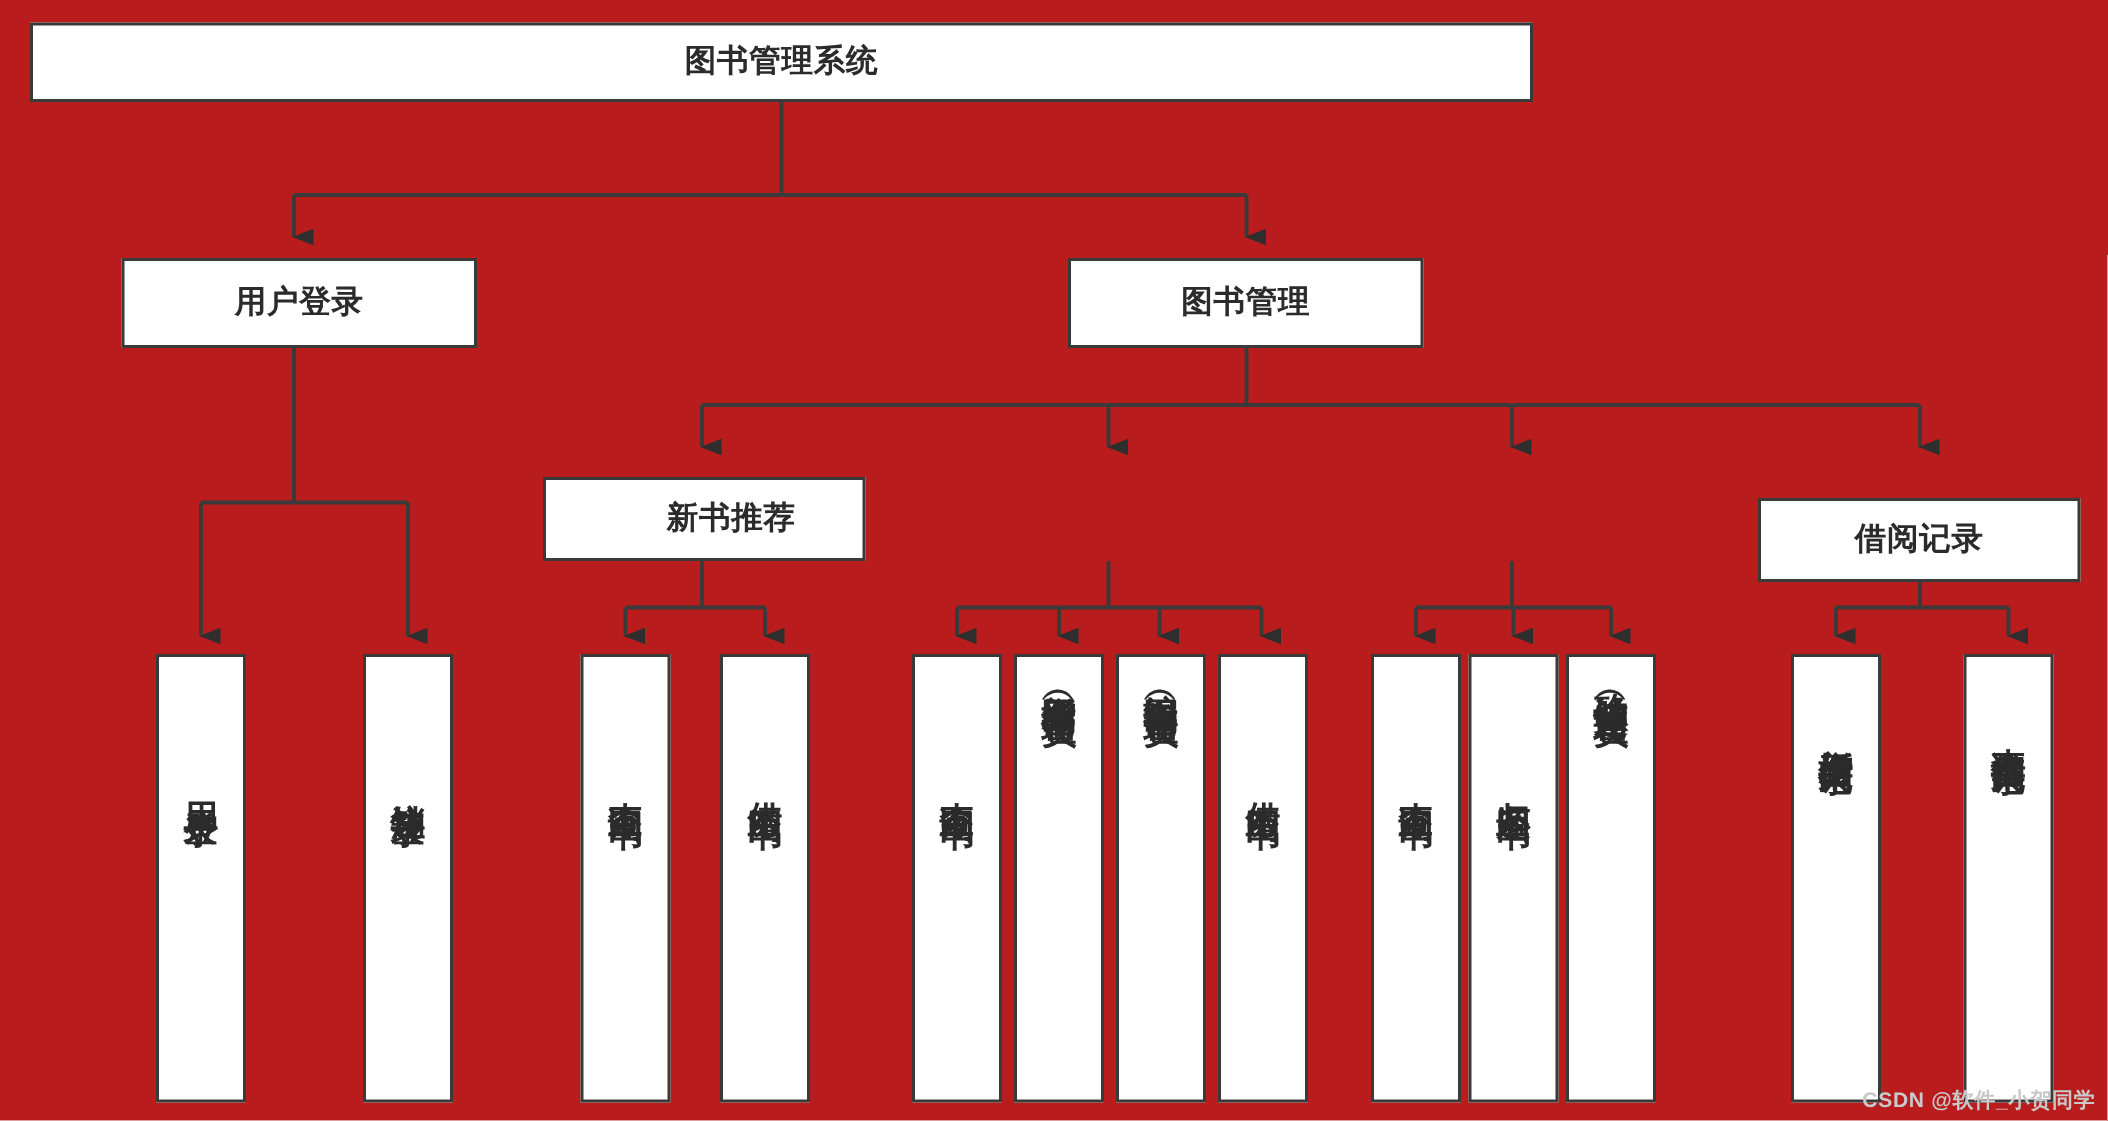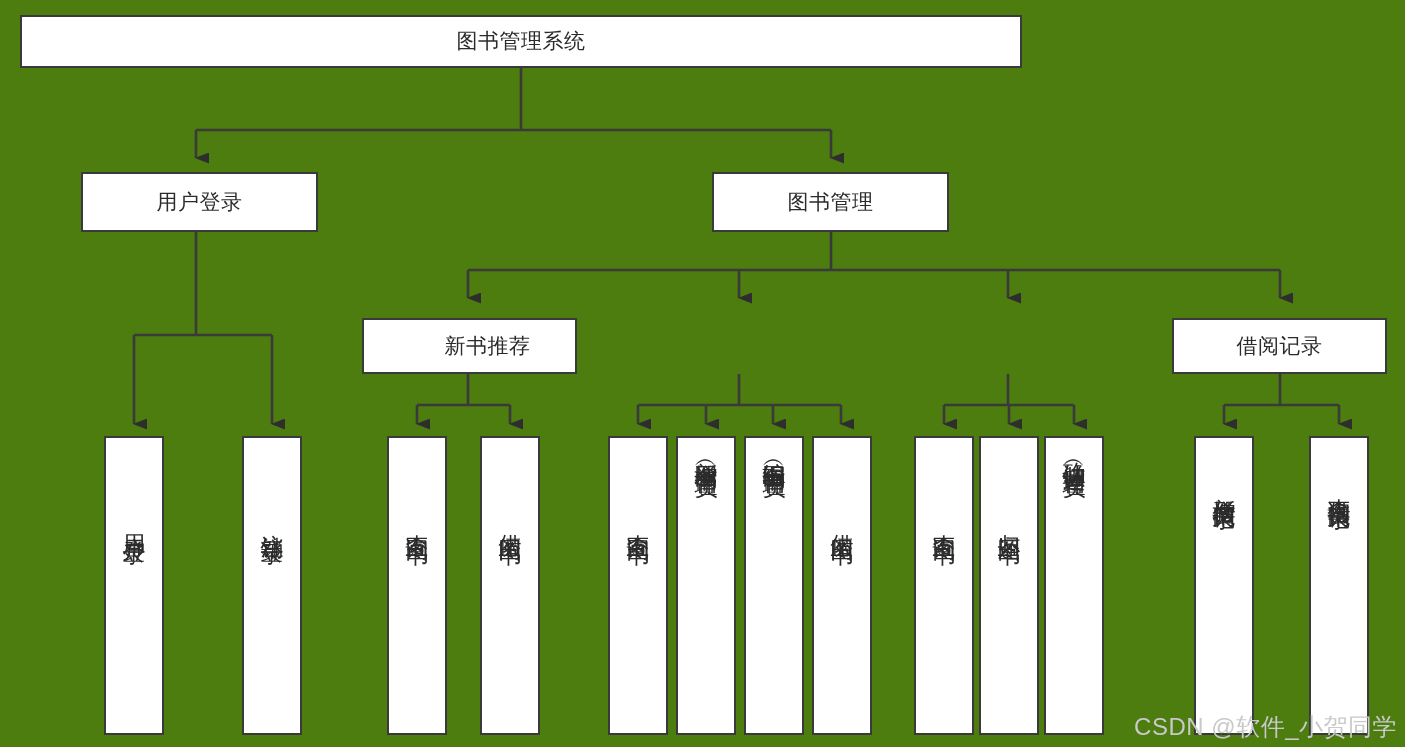--- a/index.html
+++ b/index.html
@@ -7,22 +7,23 @@
     padding: 0;
     background: #ffffff;
   }
   body {
     font-family: "Liberation Sans", "DejaVu Sans", sans-serif;
   }
   #canvas {
     position: relative;
     width: 1405px;
     height: 747px;
-    background: #4d7c0f;
+    background: #b91c1c;
     overflow: hidden;
+    font-weight: bold;
   }
   #edges {
     position: absolute;
     left: 0;
     top: 0;
     width: 1405px;
     height: 747px;
     pointer-events: none;
   }
   .node {
@@ -59,21 +60,21 @@
     letter-spacing: 3px;
     white-space: nowrap;
   }
   .node.vert.tall-text .label {
     letter-spacing: 2px;
   }
   #watermark {
     position: absolute;
     right: 8px;
     bottom: 4px;
-    font-size: 24px;
+    font-size: 14px;
     color: #c9c9c9;
     letter-spacing: 0.5px;
     white-space: nowrap;
     user-select: none;
   }
 </style>
 </head>
 <body>
 
 <div id="canvas">
@@ -135,21 +136,21 @@
   <div class="node horiz" style="left:81px; top:172px; width:237px; height:60px;">
     <span class="label">用户登录</span>
   </div>
   <div class="node horiz" style="left:712px; top:172px; width:237px; height:60px;">
     <span class="label">图书管理</span>
   </div>
 
   <div class="node horiz" style="left:362px; top:318px; width:215px; height:56px;padding-left:36px;">
     <span class="label">新书推荐</span>
   </div>
-  <div class="node horiz" style="left:1172px; top:318px; width:215px; height:56px;">
+  <div class="node horiz" style="left:1172px; top:332px; width:215px; height:56px;">
     <span class="label">借阅记录</span>
   </div>
 
   <div class="node vert" style="left:104px; top:436px; width:60px; height:299px; padding-top:78px;">
     <span class="label">用户登录</span>
   </div>
   <div class="node vert" style="left:242px; top:436px; width:60px; height:299px; padding-top:78px;">
     <span class="label">注销登录</span>
   </div>
 

